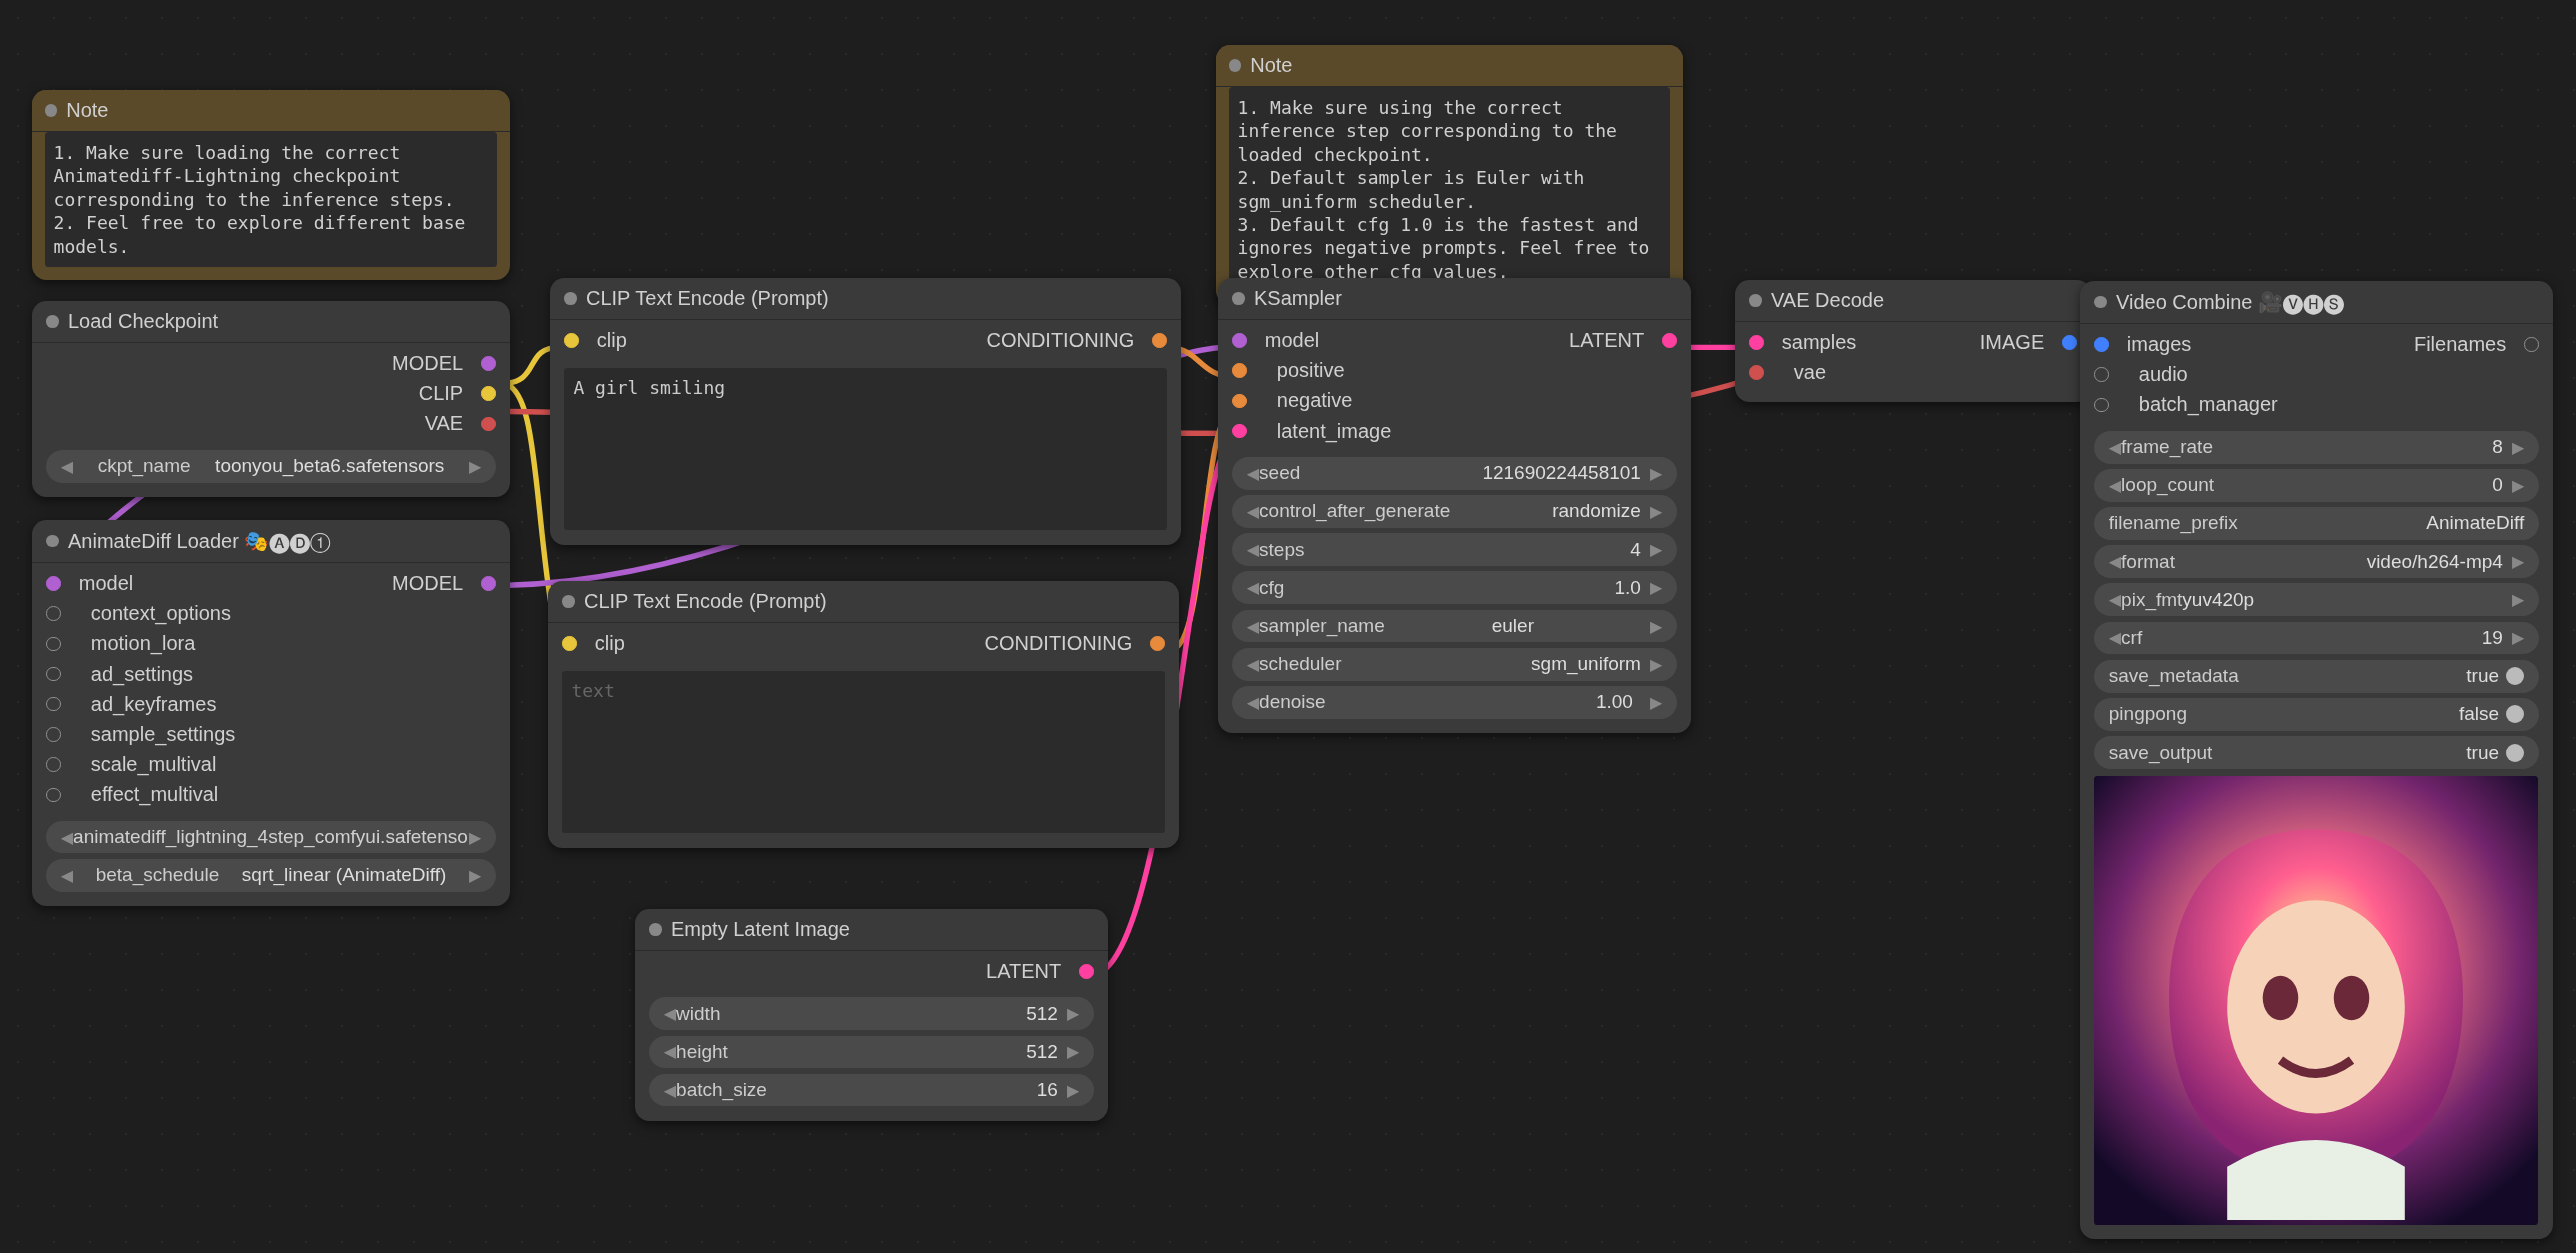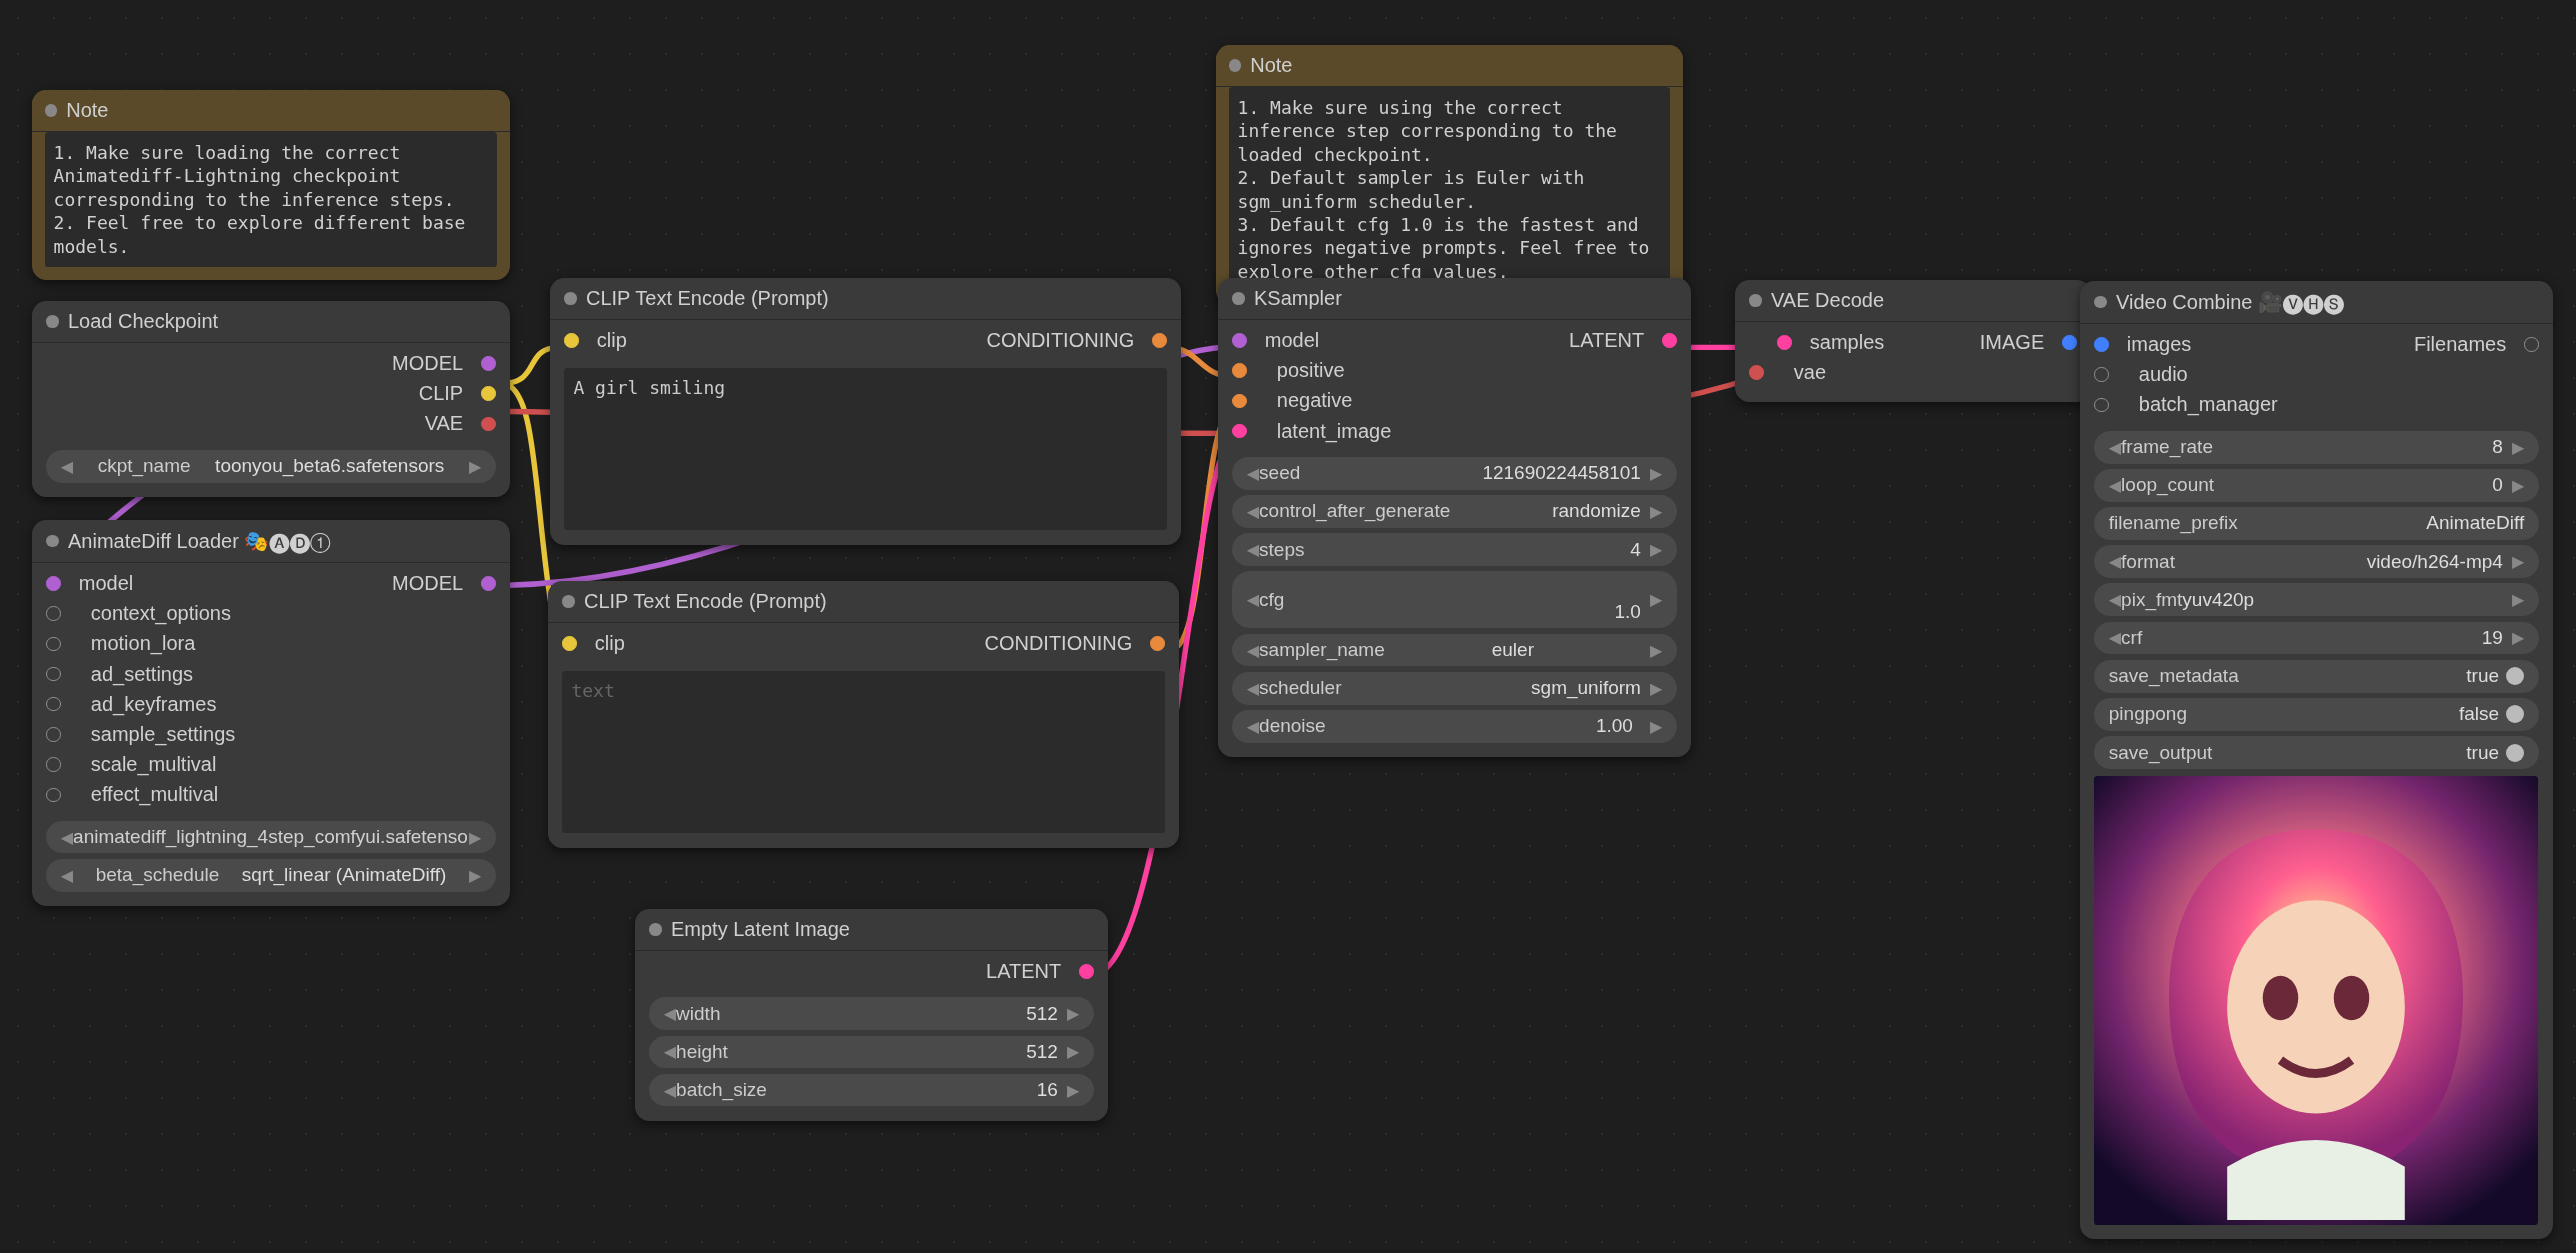--- a/index.html
+++ b/index.html
@@ -341,21 +341,21 @@
     </div>
   <div class="widget">
       <span class="arrow">◀</span>
       <span class="lbl">steps</span>
       <span class="val" style="flex:1;text-align:right;padding-right:9px;">4</span>
       <span class="arrow">▶</span>
     </div>
   <div class="widget">
       <span class="arrow">◀</span>
       <span class="lbl">cfg</span>
-      <span class="val" style="flex:1;text-align:right;padding-right:9px;margin-top:24px;">1.0</span>
+      <span class="val" style="flex:1;text-align:right;padding-right:9px;">1.0</span>
       <span class="arrow">▶</span>
     </div>
   <div class="widget">
       <span class="arrow">◀</span>
       <span class="lbl">sampler_name</span>
       <span class="val" style="flex:1;text-align:center;padding-right:9px;">euler</span>
       <span class="arrow">▶</span>
     </div>
   <div class="widget">
       <span class="arrow">◀</span>
@@ -371,21 +371,21 @@
     </div>
   <div style="height:9px"></div>
 </div>
 
 <div class="node" style="left:1735px; top:280px; width:356px;">
   <div class="header">
     <span class="dot"></span>
     <span>VAE Decode</span>
   </div>
   <div class="slots">
-    <div class="row" style="justify-content:space-between;margin-left:28px;">
+    <div class="row" style="justify-content:space-between;">
       <span style="display:flex;align-items:center;gap:9px;">
           <span class="port in" style="color:var(--pink)"></span>
           <span>samples</span>
         </span>
       <span style="display:flex;align-items:center;gap:9px;">
           <span>IMAGE</span>
           <span class="port out" style="color:var(--blue)"></span>
         </span>
     </div>
     <div class="row left">

